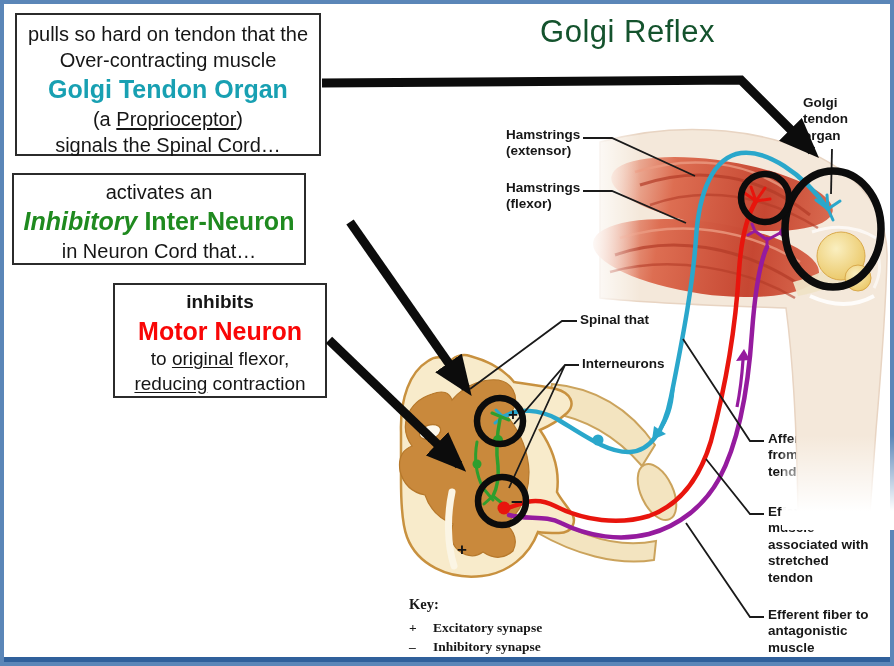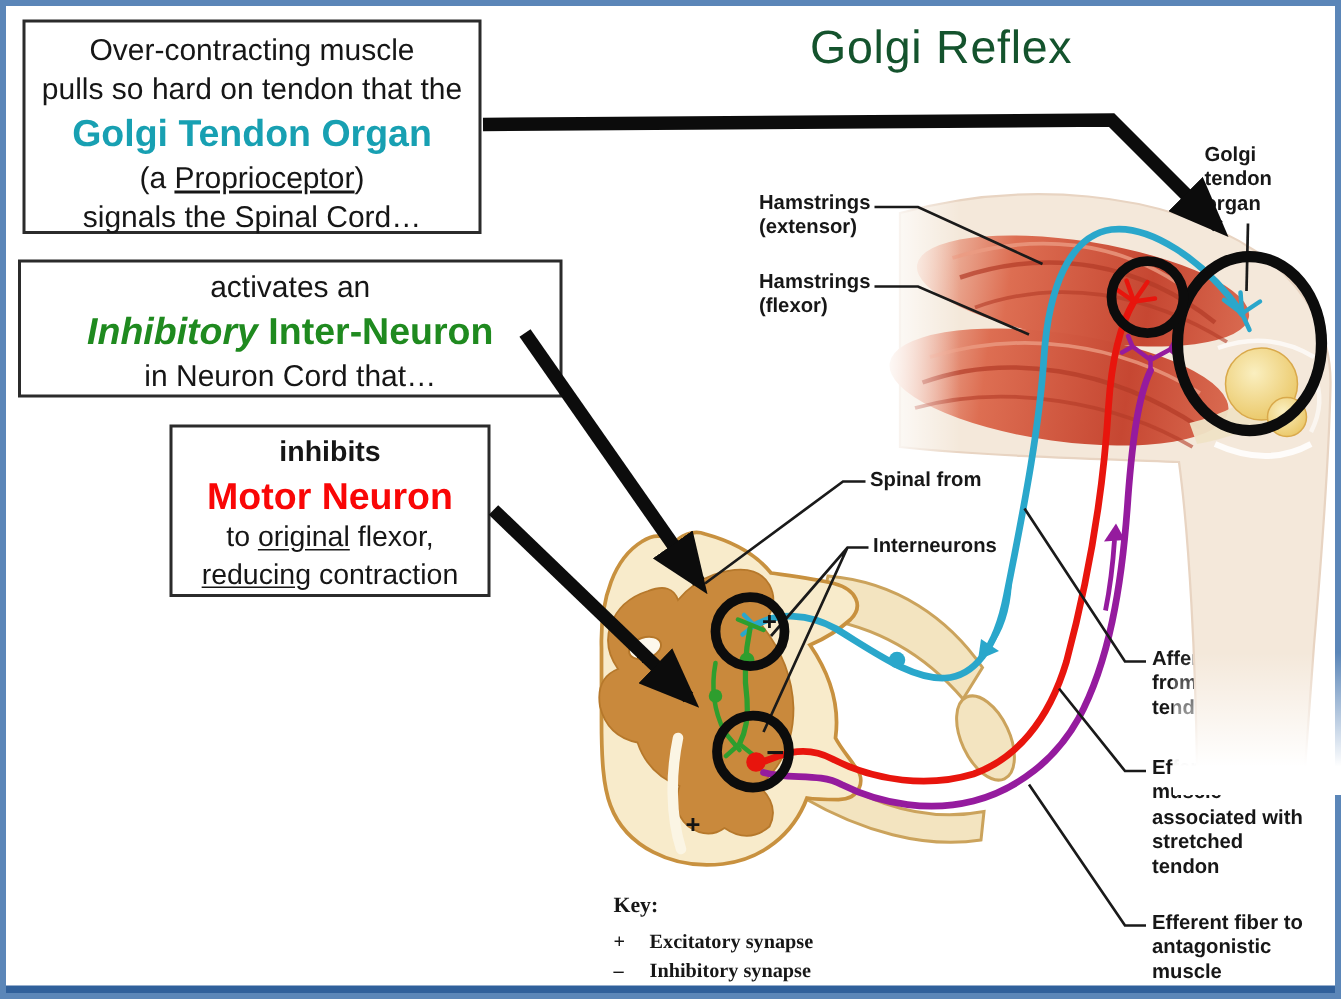--- a/index.html
+++ b/index.html
@@ -10,21 +10,21 @@
   }
   .title{
     position:absolute;left:450px;top:14px;width:355px;text-align:center;
     font-size:31px;font-weight:400;color:#14532d;letter-spacing:.5px;
   }
   .tbox{
     position:absolute;background:#fff;border:2px solid #2b2b2b;text-align:center;
     box-sizing:border-box;line-height:1.3;font-size:20px;z-index:2;
   }
   .box1{left:15px;top:13px;width:306px;height:143px;padding-top:6px;}
-  .box2{left:12px;top:173px;width:363px;height:92px;padding-top:4px;}
+  .box2{left:12px;top:173px;width:294px;height:92px;padding-top:4px;}
   .box3{left:113px;top:283px;width:214px;height:115px;padding-top:5px;font-size:19px;}
   .big{font-size:25px;font-weight:700;line-height:1.3;}
   .teal{color:var(--teal);}
   .green{color:var(--green);}
   .redtxt{color:var(--red_text);}
   .bold{font-weight:700;}
   .ital{font-style:italic;}
   .und{text-decoration:underline;text-underline-offset:2px;}
   .flabel{
     position:absolute;font-size:13.5px;font-weight:700;line-height:1.22;color:#171717;z-index:1;
@@ -56,22 +56,22 @@
   .synm{font:700 21px "Liberation Sans",sans-serif;fill:#141414;}
 </style>
 </head>
 <body>
 
 <div class="slide">
 
   <div class="title">Golgi Reflex</div>
 
   <div class="tbox box1">
+    <div>pulls so hard on tendon that the</div>
     <div>Over-contracting muscle</div>
-    <div>pulls so hard on tendon that the</div>
     <div class="big teal">Golgi Tendon Organ</div>
     <div><span>(a </span><span class="und">Proprioceptor</span><span>)</span></div>
     <div>signals the Spinal Cord…</div>
   </div>
 
   <div class="tbox box2">
     <div>activates an</div>
     <div class="big green"><span class="ital">Inhibitory</span><span> Inter-Neuron</span></div>
     <div>in Neuron Cord that…</div>
   </div>
@@ -79,21 +79,21 @@
   <div class="tbox box3">
     <div class="bold">inhibits</div>
     <div class="big redtxt">Motor Neuron</div>
     <div><span>to </span><span class="und">original</span><span> flexor,</span></div>
     <div><span class="und">reducing</span><span> contraction</span></div>
   </div>
 
   <div class="flabel lb-golgi">Golgi tendon organ</div>
   <div class="flabel lb-quad">Hamstrings (extensor)</div>
   <div class="flabel lb-ham">Hamstrings (flexor)</div>
-  <div class="flabel lb-spinal">Spinal from</div>
+  <div class="flabel lb-spinal">Spinal that</div>
   <div class="flabel lb-inter">Interneurons</div>
   <div class="flabel lb-aff">Afferent fiber from Golgi tendon organ</div>
   <div class="flabel lb-eff1">Efferent fiber to muscle associated with stretched tendon</div>
   <div class="flabel lb-eff2">Efferent fiber to antagonistic muscle</div>
 
   <div class="keyblk">
     <div class="keytitle">Key:</div>
     <div class="keyrow">
       <span>+</span>
       <span>Excitatory synapse</span>

